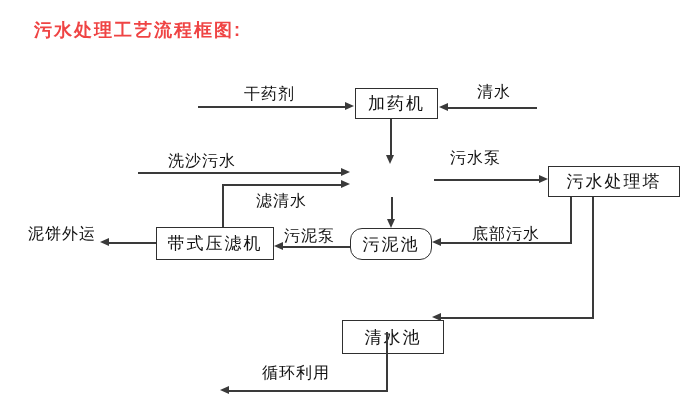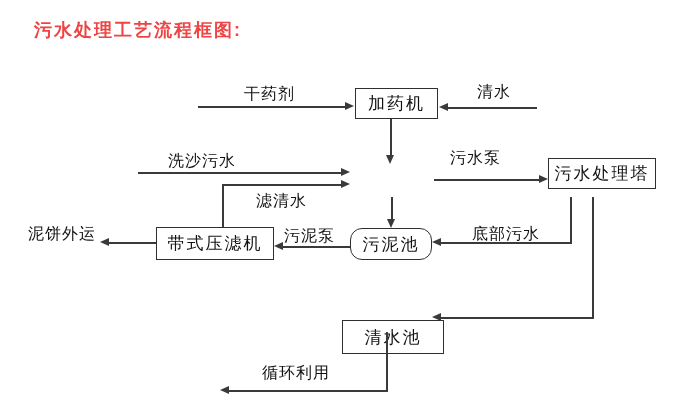--- a/index.html
+++ b/index.html
@@ -32,21 +32,21 @@
   .ad { border-top:9px solid #3a3a3a; border-left:4.5px solid transparent; border-right:4.5px solid transparent; }
 </style>
 </head>
 <body>
 
 <div class="canvas">
 
   <div class="title">污水处理工艺流程框图:</div>
 
   <div class="box" style="left:355px; top:88px;  width:83px;  height:31px;">加药机</div>
-  <div class="box" style="left:548px; top:158px; width:108px; height:31px;">污水处理塔</div>
+  <div class="box" style="left:548px; top:166px; width:132px; height:31px;">污水处理塔</div>
   <div class="box" style="left:350px; top:228px; width:82px;  height:32px;border-radius:12px;">污泥池</div>
   <div class="box" style="left:156px; top:227px; width:118px; height:33px;">带式压滤机</div>
   <div class="box" style="left:342px; top:308px; width:102px;  height:34px;margin-top:12px;">清水池</div>
 
   <div class="lbl" style="left:244px; top:84px;">干药剂</div>
   <div class="hl" style="left:198px; top:106px; width:147px;"></div>
   <div class="ar" style="left:345px; top:102px;"></div>
 
   <div class="lbl" style="left:477px; top:82px;">清水</div>
   <div class="hl" style="left:448px; top:107px; width:89px;"></div>

